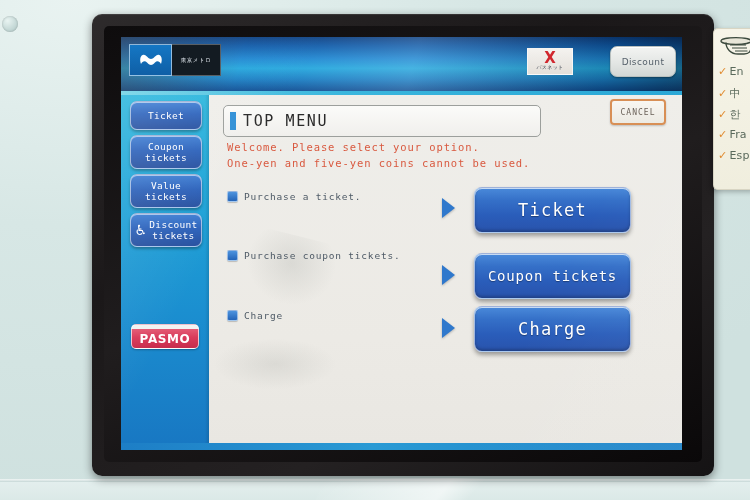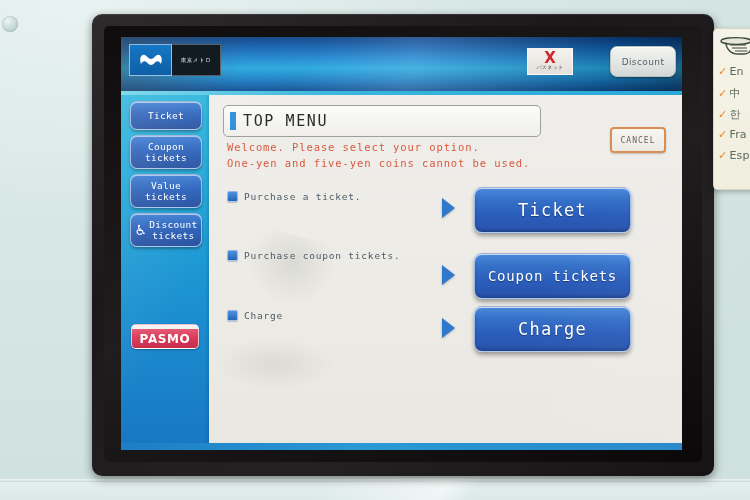--- a/index.html
+++ b/index.html
@@ -214,21 +214,21 @@
   .r1 .big-btn{top:-4px;}
   .r2 .big-btn{top:3px;}
   .r3 .big-btn{top:-4px;}
 
   .cancel-btn{
     position:absolute;left:489px;top:62px;width:52px;height:22px;border-radius:4px;
     background:linear-gradient(to bottom,#f8f6f1,#eceae3);
     border:2px solid #d88f55;
     box-shadow:0 1px 2px rgba(0,0,0,.2);
     display:flex;align-items:center;justify-content:center;
-    color:#6b6259;font-size:8px;letter-spacing:1px;z-index:4;margin-top:28px;
+    color:#6b6259;font-size:8px;letter-spacing:1px;z-index:4;
   }
 
   .footer-strip{
     position:absolute;left:0;top:406px;width:561px;height:7px;
     background:linear-gradient(to right,#1d7ec6,#2a9ad4 45%, #1d82c8 100%);
   }
 
   
   .sign{
     position:absolute;left:713px;top:28px;width:42px;height:160px;

